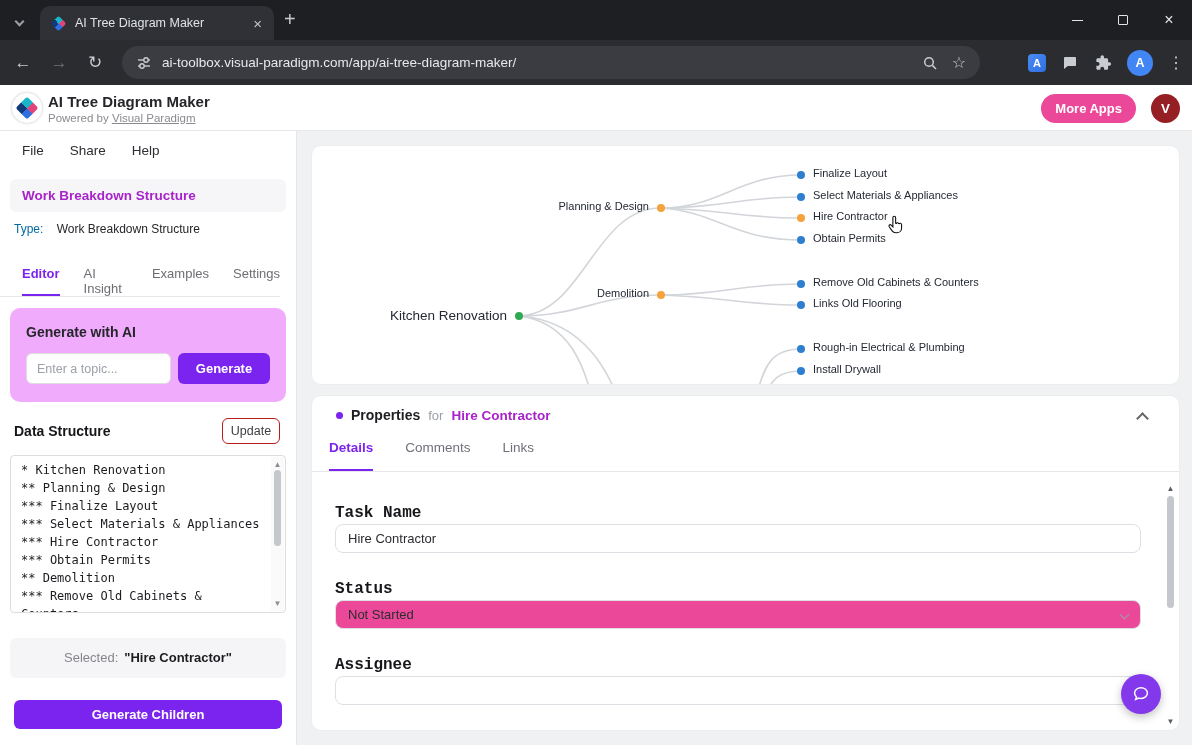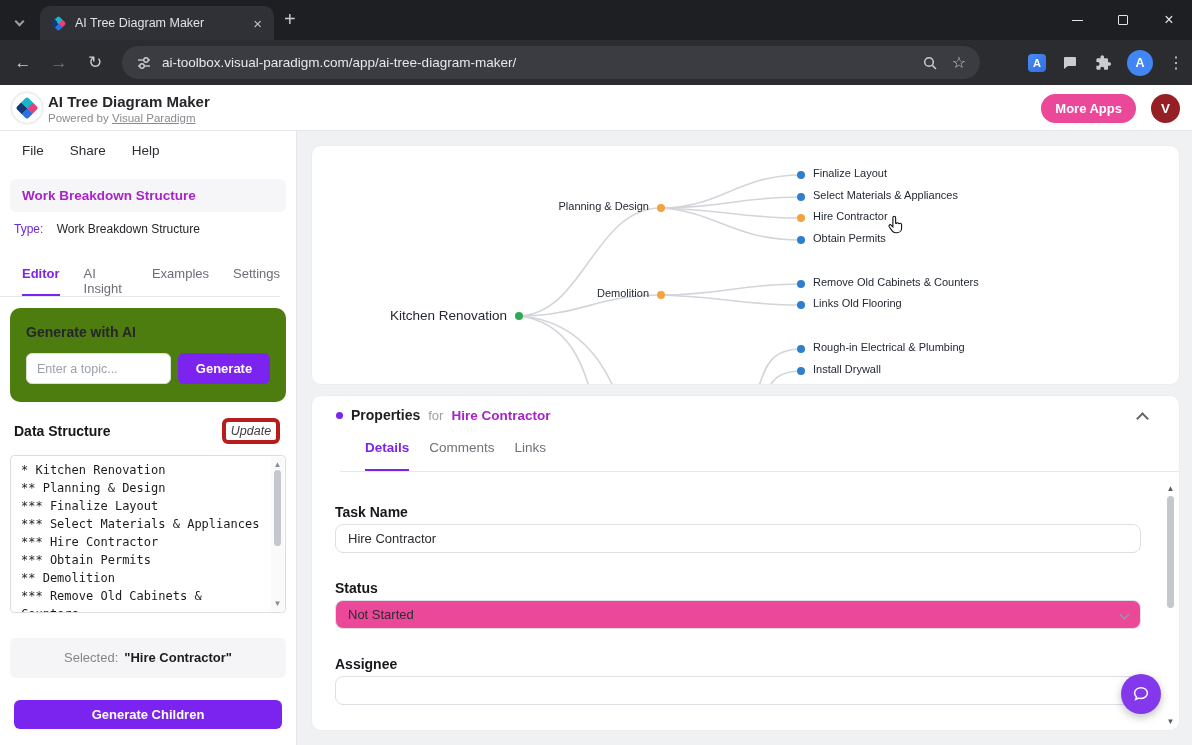--- a/index.html
+++ b/index.html
@@ -41,31 +41,31 @@
   .powered { position:absolute; left:48px; top:27px; font-size:11.5px; color:#8a8a90; }
   .powered .lnk { text-decoration:underline; }
   .more-apps { position:absolute; right:56px; top:9px; height:29px; padding:0 14px; background:#ec4899; color:#fff; border:none; border-radius:15px; font-size:13px; font-weight:600; line-height:29px; font-family:inherit; }
   .header-avatar { position:absolute; right:12px; top:9px; width:29px; height:29px; border-radius:50%; background:#951f24; color:#fff; font-weight:700; font-size:13.5px; display:flex; align-items:center; justify-content:center; }
 
   
   .sidebar { position:absolute; top:131px; left:0; width:297px; bottom:0; background:#fff; border-right:1px solid #e6e6ea; }
   .menubar { position:absolute; top:12px; left:22px; display:flex; gap:26px; font-size:13.5px; color:#2d2d33; }
   .doc-title { position:absolute; top:48px; left:10px; right:10px; height:33px; background:#f6f6f8; border-radius:6px; padding:0 12px; line-height:33px; color:#a823c9; font-size:13.5px; font-weight:600; white-space:nowrap; overflow:hidden; }
   .type-row { position:absolute; top:91px; left:14px; font-size:12px; }
-  .type-row .tl { color:#6d28d9; } .type-row .tv { color:#26262a; margin-left:10px; }
+  .type-row .tl { color:#0369a1; } .type-row .tv { color:#26262a; margin-left:10px; }
   .side-tabs { position:absolute; top:135px; left:0; right:16px; height:31px; padding-left:22px; border-bottom:1px solid #e8e8ec; display:flex; gap:24px; font-size:13px; color:#6d6d75; }
   .side-tab { padding-bottom:10px; }
   .side-tab.active { color:#7c24ef; font-weight:600; border-bottom:2px solid #7c24ef; }
-  .gen-panel { position:absolute; top:177px; left:10px; right:10px; height:94px; background:#4d7c0f; border-radius:10px; }
+  .gen-panel { position:absolute; top:177px; left:10px; right:10px; height:94px; background:#f0abfc; border-radius:10px; }
   .gen-title { position:absolute; top:16px; left:16px; font-size:14px; font-weight:600; color:#26262a; }
   .gen-input { position:absolute; left:16px; top:45px; width:145px; height:31px; border:1px solid #ddd; border-radius:6px; padding:0 10px; font-size:12.5px; color:#333; background:#fff; font-family:inherit; }
   .gen-input::placeholder { color:#9ba0a8; }
   .gen-btn { position:absolute; right:16px; top:45px; width:92px; height:31px; background:#7c24ef; color:#fff; border:none; border-radius:6px; font-size:13px; font-weight:600; font-family:inherit; }
   .ds-title { position:absolute; top:292px; left:14px; font-size:14px; font-weight:700; color:#17171b; }
-  .update-btn { position:absolute; top:287px; right:16px; width:58px; height:26px; border:4px solid #b91c1c; border-radius:6px; background:#fff; font-size:12.5px; color:#3c3c42; font-family:inherit;font-style:italic; }
+  .update-btn { position:absolute; top:287px; right:16px; width:58px; height:26px; border:1px solid #b91c1c; border-radius:6px; background:#fff; font-size:12.5px; color:#3c3c42; font-family:inherit; }
   .code-box { position:absolute; top:324px; left:10px; right:10px; height:158px; border:1px solid #ddd; border-radius:4px; background:#fff; overflow:hidden; }
   .code-text { position:absolute; inset:5px 20px 0 10px; font-family:"DejaVu Sans Mono", monospace; font-size:12px; line-height:18px; color:#1c1c20; white-space:pre; overflow:hidden; }
   .vscroll { position:absolute; top:1px; right:1px; bottom:1px; width:13px; background:#fafafa; }
   .vscroll .arr { position:absolute; left:0; width:13px; text-align:center; font-size:8px; color:#8a8e95; }
   .vscroll .arr.up { top:3px; } .vscroll .arr.dn { bottom:3px; }
   .vscroll .thumb { position:absolute; left:3px; width:7px; border-radius:4px; background:#c4c7cb; }
   .selected-box { position:absolute; top:507px; left:10px; right:10px; height:40px; background:#f5f5f7; border-radius:6px; text-align:center; line-height:40px; font-size:13px; color:#85858c; }
   .selected-box b { color:#1c1c20; margin-left:6px; }
   .gen-children { position:absolute; top:569px; left:14px; right:14px; height:29px; background:#7c24ef; color:#fff; border:none; border-radius:6px; font-size:13px; font-weight:700; font-family:inherit; }
 
@@ -76,24 +76,24 @@
   .dot { position:absolute; width:8px; height:8px; border-radius:50%; }
   .tlabel { position:absolute; font-size:11px; color:#242933; white-space:nowrap; }
 
   .props-card { position:absolute; left:13px; top:264px; width:869px; height:336px; background:#fff; border:1px solid #eceded; border-radius:10px; overflow:hidden; }
   .props-head { position:absolute; top:11px; left:24px; display:flex; align-items:center; gap:8px; }
   .p-bullet { width:7px; height:7px; border-radius:50%; background:#7c24ef; }
   .p-title { font-size:14px; font-weight:700; color:#202024; }
   .p-for { font-size:13px; color:#9aa0a8; }
   .p-target { font-size:13.5px; font-weight:600; color:#a823c9; }
   .chev-up { position:absolute; top:18px; right:32px; width:9px; height:9px; border-top:2px solid #666; border-right:2px solid #666; transform:rotate(-45deg); }
-  .props-tabs { position:absolute; top:44px; left:0; right:0; height:32px; border-bottom:1px solid #e8e8ec; display:flex; gap:20px; padding-left:25px; font-size:13.5px; color:#70707a;margin-left:28px; }
+  .props-tabs { position:absolute; top:44px; left:0; right:0; height:32px; border-bottom:1px solid #e8e8ec; display:flex; gap:32px; padding-left:17px; font-size:13.5px; color:#70707a; }
   .p-tab { padding-bottom:9px; }
   .p-tab.active { color:#7c24ef; font-weight:600; border-bottom:2px solid #7c24ef; }
-  .f-label { position:absolute; left:23px; font-size:14px; font-weight:700; color:#17171b; }
+  .f-label { position:absolute; left:23px; font-size:16px; font-weight:700; color:#17171b;font-family:Liberation Mono, monospace; }
   .f-input { position:absolute; left:23px; width:806px; height:29px; border:1px solid #dcdfe4; border-radius:8px; background:#fff; padding:0 12px; font-size:13px; color:#2c2c31; font-family:inherit; }
   .f-select { position:absolute; left:23px; width:806px; height:29px; border:1px solid #dcdfe4; border-radius:8px; background:#ec4899; padding:0 12px; font-size:13px; color:#2c2c31; line-height:27px; }
   .sel-chev { position:absolute; right:12px; top:10px; width:7px; height:7px; border-right:1.6px solid #9aa0a8; border-bottom:1.6px solid #9aa0a8; transform:rotate(45deg); }
   .props-scroll { position:absolute; top:86px; right:2px; bottom:2px; width:13px; }
   .props-scroll .arr { position:absolute; left:0; width:13px; text-align:center; font-size:8px; color:#595d63; }
   .props-scroll .arr.up { top:2px; } .props-scroll .arr.dn { bottom:2px; }
   .props-scroll .thumb { position:absolute; left:3px; width:7px; top:14px; height:112px; border-radius:4px; background:#c4c7cb; }
 
   .chat-fab { position:absolute; left:1121px; top:674px; width:40px; height:40px; border-radius:50%; background:#8338ec; box-shadow:0 3px 8px rgba(0,0,0,.25); display:flex; align-items:center; justify-content:center; }
   .cursor { position:absolute; left:886px; top:214px; }

